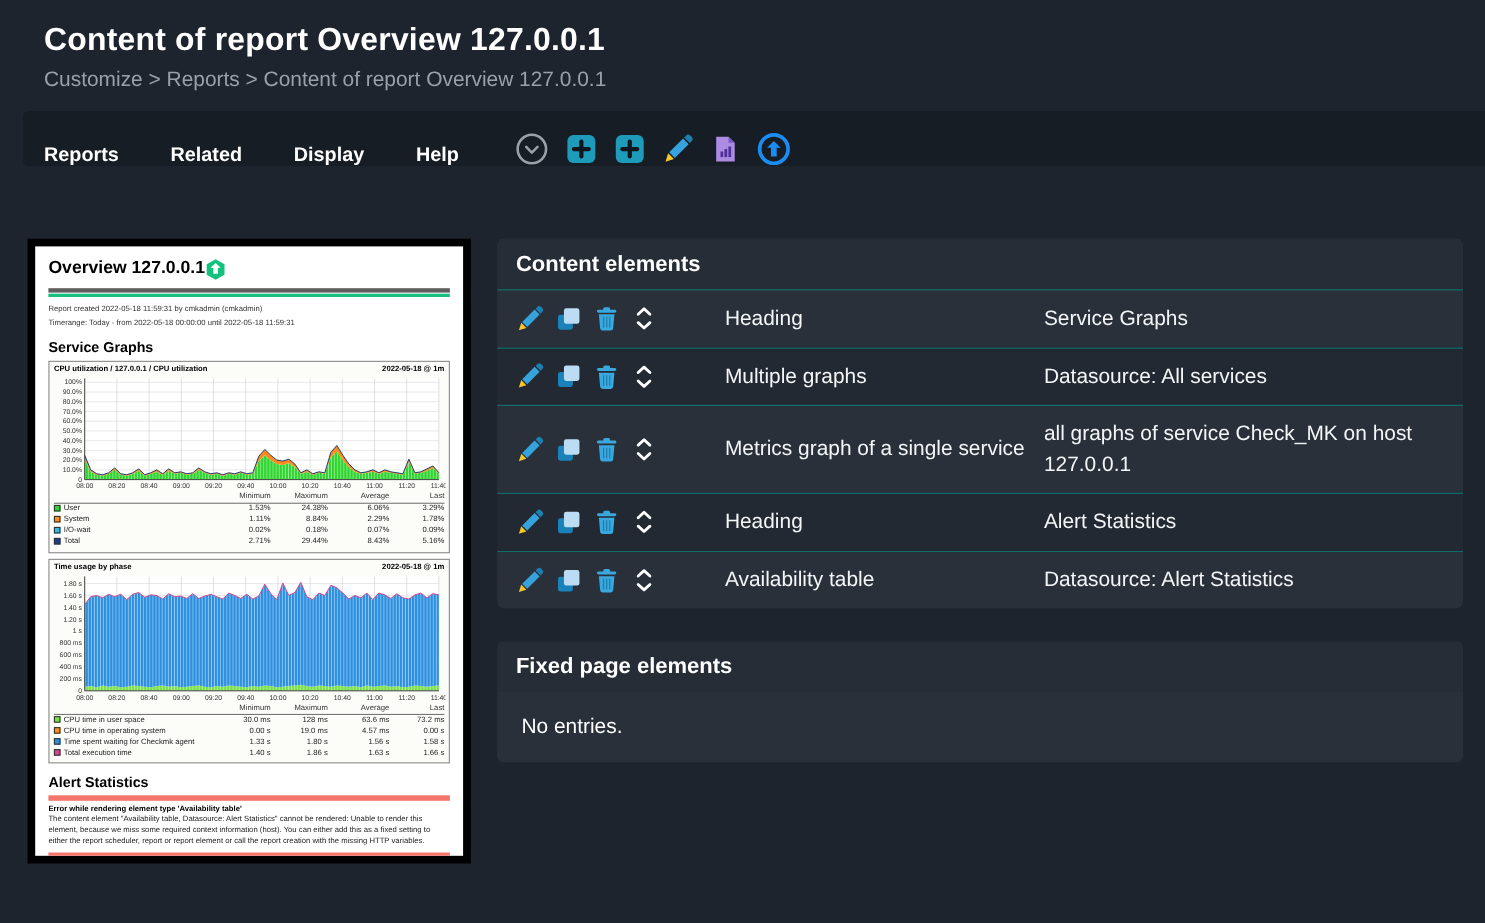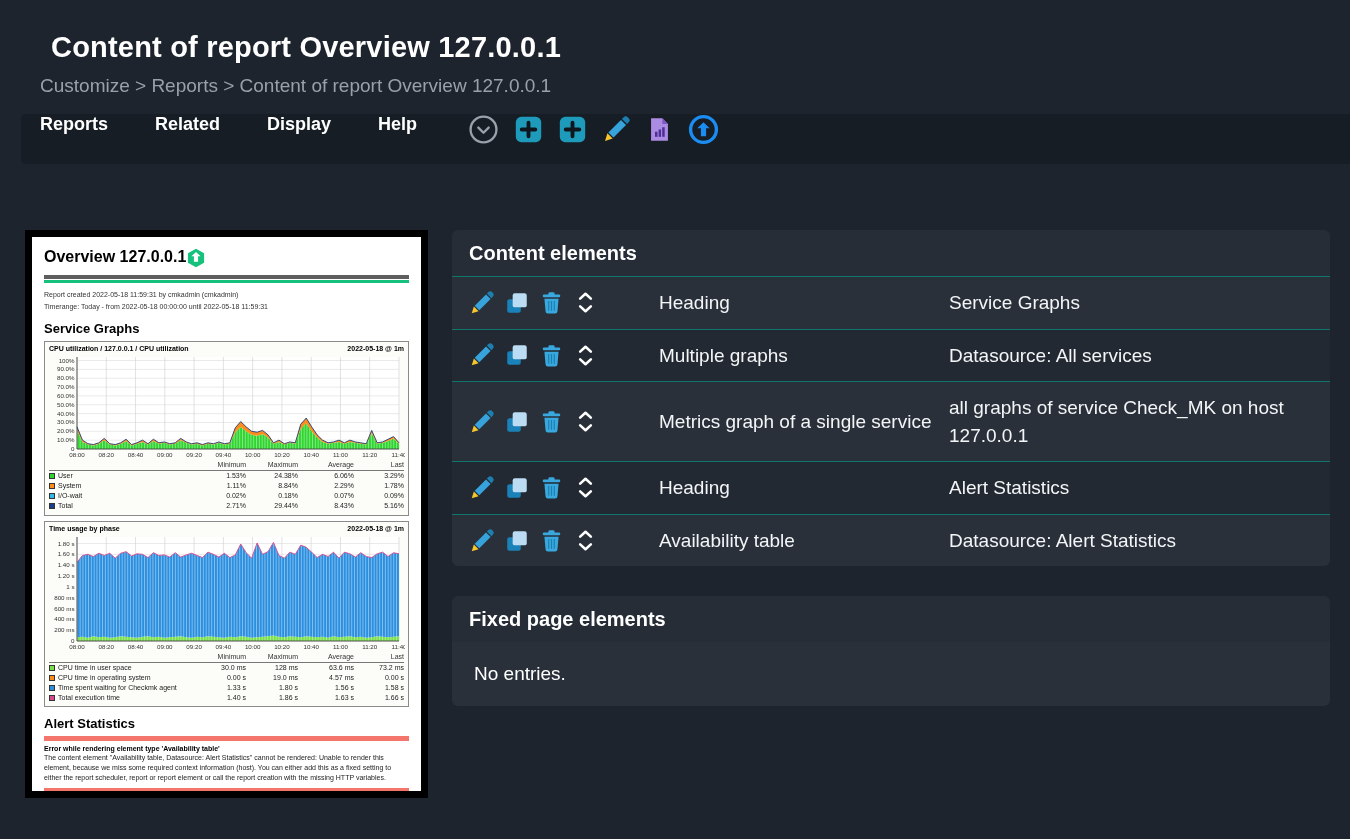--- a/index.html
+++ b/index.html
@@ -4,26 +4,26 @@
 <style>
   html,body{margin:0;padding:0}
   body{
     width:1350px;height:839px;overflow:hidden;
     background:#1d242d;color:#fff;
     font-family:"Liberation Sans",sans-serif;
     -webkit-font-smoothing:antialiased;
   }
   
   .page-head{padding:20px 0 0 40px}
-  .page-title{font-size:29px;font-weight:700;margin:11px;letter-spacing:.2px}
+  .page-title{font-size:29px;font-weight:700;margin:0;letter-spacing:.2px}
   .breadcrumb{color:#98a1ab;font-size:19px;margin-top:9px;cursor:pointer}
   
   .menubar{
     margin:17px 0 0 21px;height:50px;background:#171d25;
-    border-radius:5px 0 0 5px;display:flex;align-items:flex-start;padding-left:19px;
+    border-radius:5px 0 0 5px;display:flex;align-items:flex-end;padding-left:19px;
   }
   .menu-item{font-weight:700;font-size:18px;margin-right:47px;cursor:pointer}
   .mb-icons{display:flex;align-items:center;gap:15px;margin-left:4px}
   .mb-icons svg{display:block;cursor:pointer}
   
   .main{display:flex;align-items:flex-start;margin-top:66px}
   
   .preview{margin-left:25px;width:403px;height:568px;background:#000;padding:7px;box-sizing:border-box;cursor:pointer;flex:none}
   .paper{background:#fff;width:100%;height:100%;box-sizing:border-box;color:#000;padding:11px 12px;overflow:hidden;position:relative}
   .p-titlerow{display:flex;align-items:flex-start}

